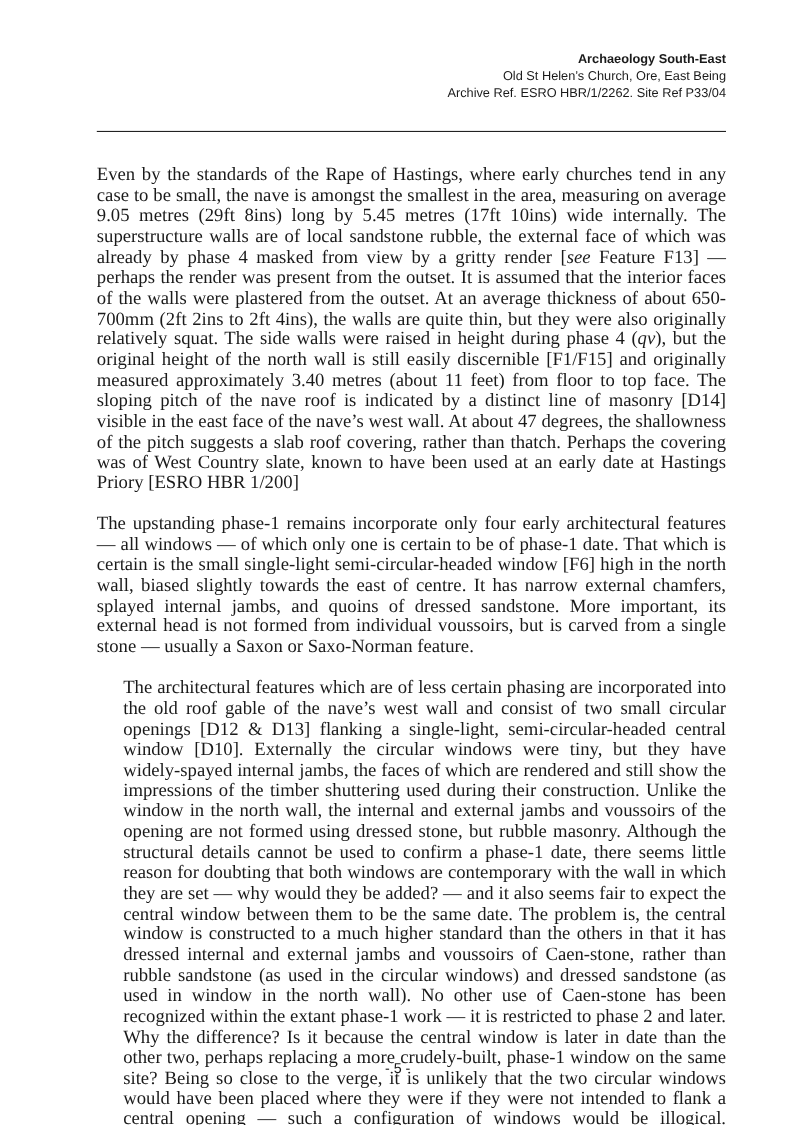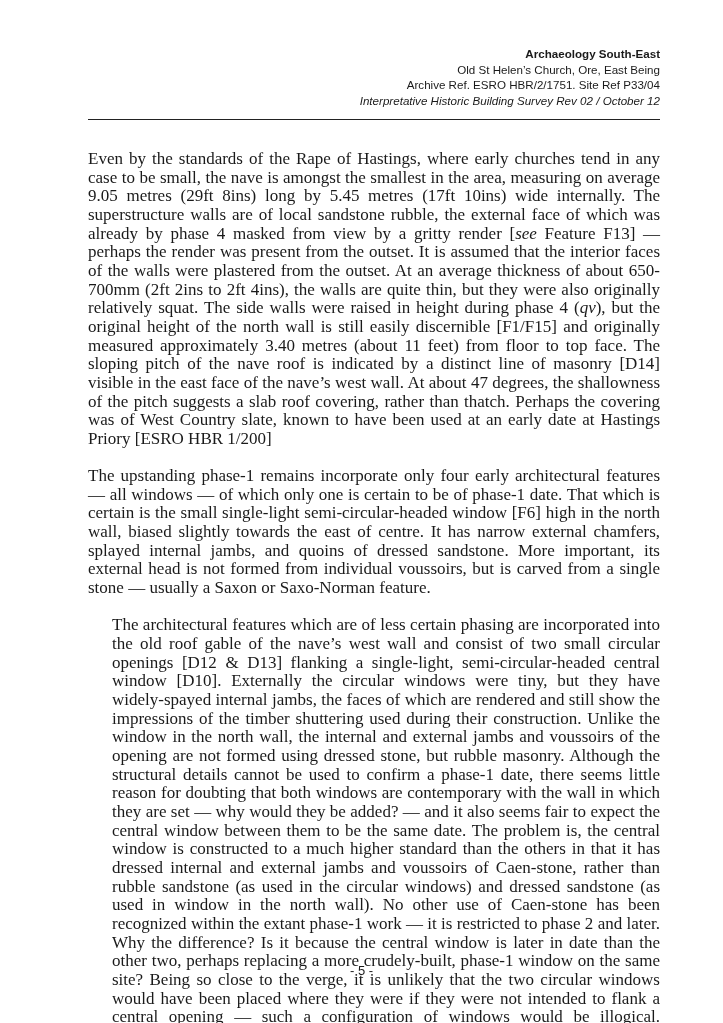--- a/index.html
+++ b/index.html
@@ -17,22 +17,21 @@
   .body p.last { text-align-last: justify; margin-left: 24px; }
   .pageno { position: absolute; top: 963px; left: 0; width: 723px; text-align: center;
             font-size: 13px; }
 </style>
 </head>
 <body>
 
 <div class="header">
   <div class="org">Archaeology South-East</div>
   <div>Old St Helen’s Church, Ore, East Being</div>
-  <div>Archive Ref. ESRO HBR/2/1751.  Site Ref P33/04</div>
-  <div class="survey">Interpretative Historic Building Survey Rev 02 / October 12</div>
+  <div>Archive Ref. ESRO HBR/1/2262.  Site Ref P33/04</div>
 </div>
 
 <div class="rule"></div>
 
 <div class="body">
   <p>
     <span>Even by the standards of the Rape of Hastings, where early churches tend in any case to be small, the nave is amongst the smallest in the area, measuring on average 9.05 metres (29ft 8ins) long by 5.45 metres (17ft 10ins) wide internally.  The superstructure walls are of local sandstone rubble, the external face of which was already by phase 4 masked from view by a gritty render [</span><em>see</em><span> Feature F13] — perhaps the render was present from the outset.  It is assumed that the interior faces of the walls were plastered from the outset.  At an average thickness of about 650-700mm (2ft 2ins to 2ft 4ins), the walls are quite thin, but they were also originally relatively squat.  The side walls were raised in height during phase 4 (</span><em>qv</em><span>), but the original height of the north wall is still easily discernible [F1/F15] and originally measured approximately 3.40 metres (about 11 feet) from floor to top face.  The sloping pitch of the nave roof is indicated by a distinct line of masonry [D14] visible in the east face of the nave’s west wall.  At about 47 degrees, the shallowness of the pitch suggests a slab roof covering, rather than thatch.  Perhaps the covering was of West Country slate, known to have been used at an early date at Hastings Priory [ESRO HBR 1/200]</span>
   </p>
   <p>
     <span>The upstanding phase-1 remains incorporate only four early architectural features — all windows — of which only one is certain to be of phase-1 date.  That which is certain is the small single-light semi-circular-headed window [F6] high in the north wall, biased slightly towards the east of centre.  It has narrow external chamfers, splayed internal jambs, and quoins of dressed sandstone.  More important, its external head is not formed from individual voussoirs, but is carved from a single stone — usually a Saxon or Saxo-Norman feature.</span>

